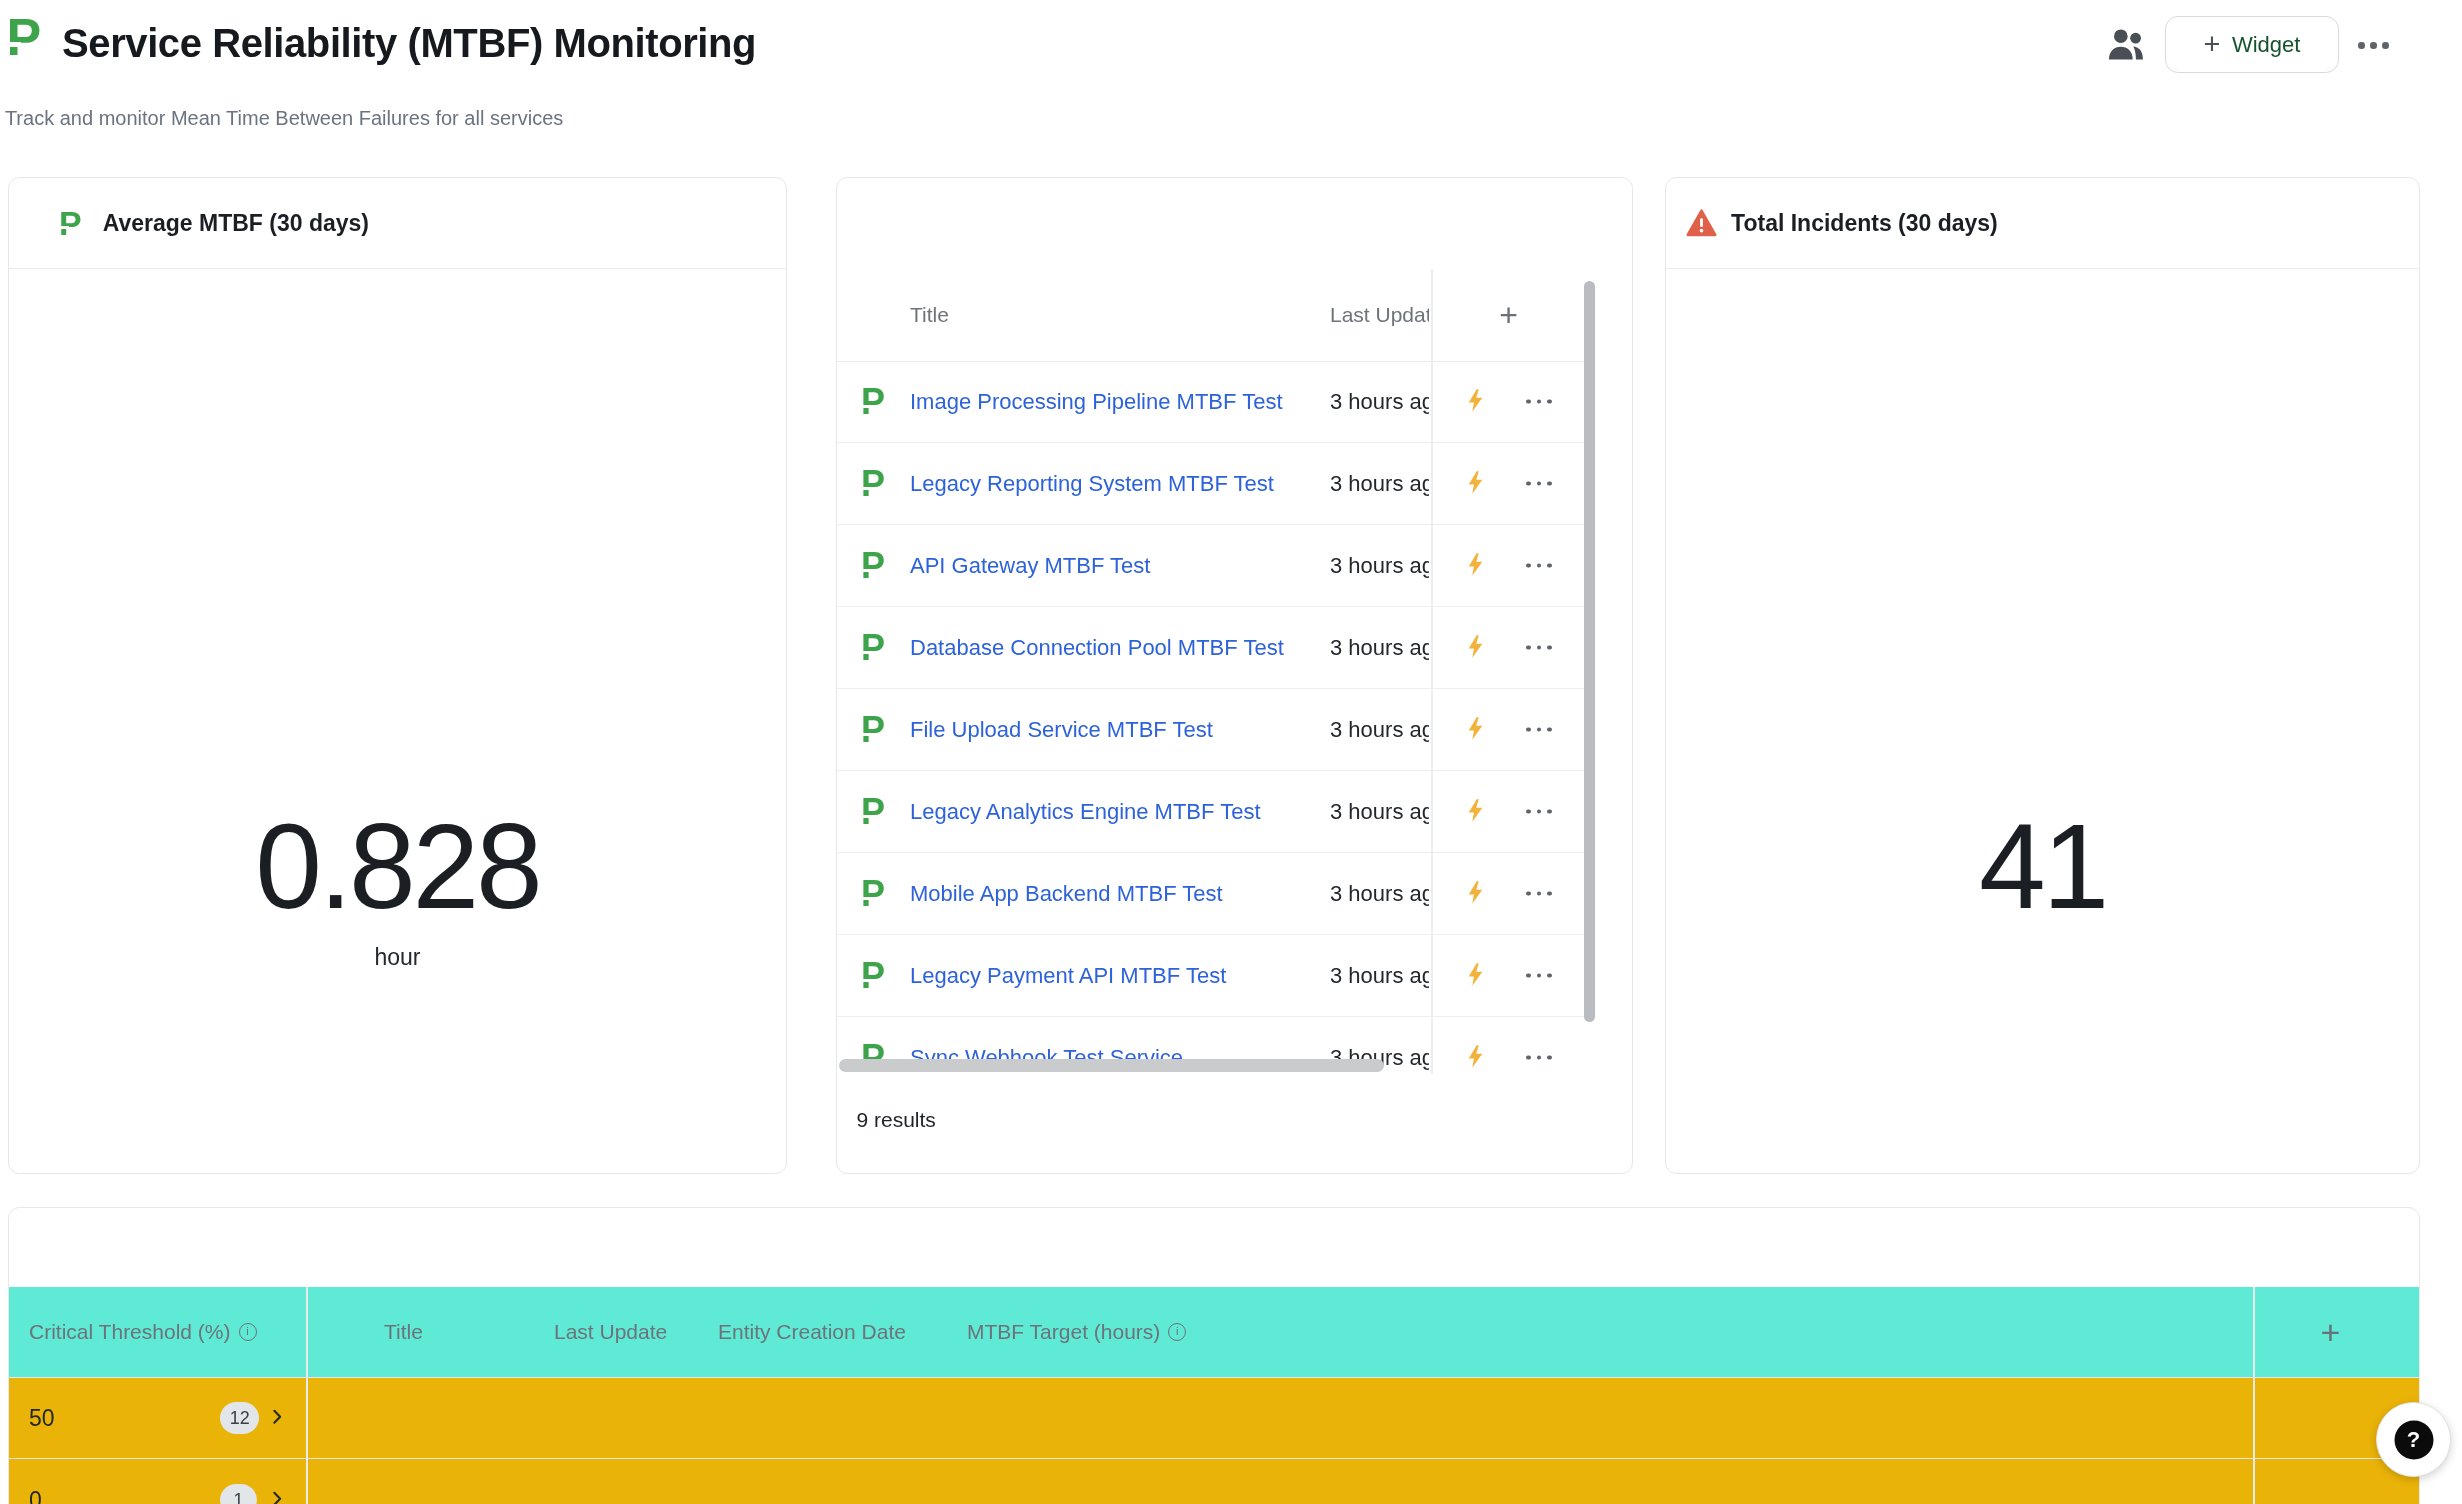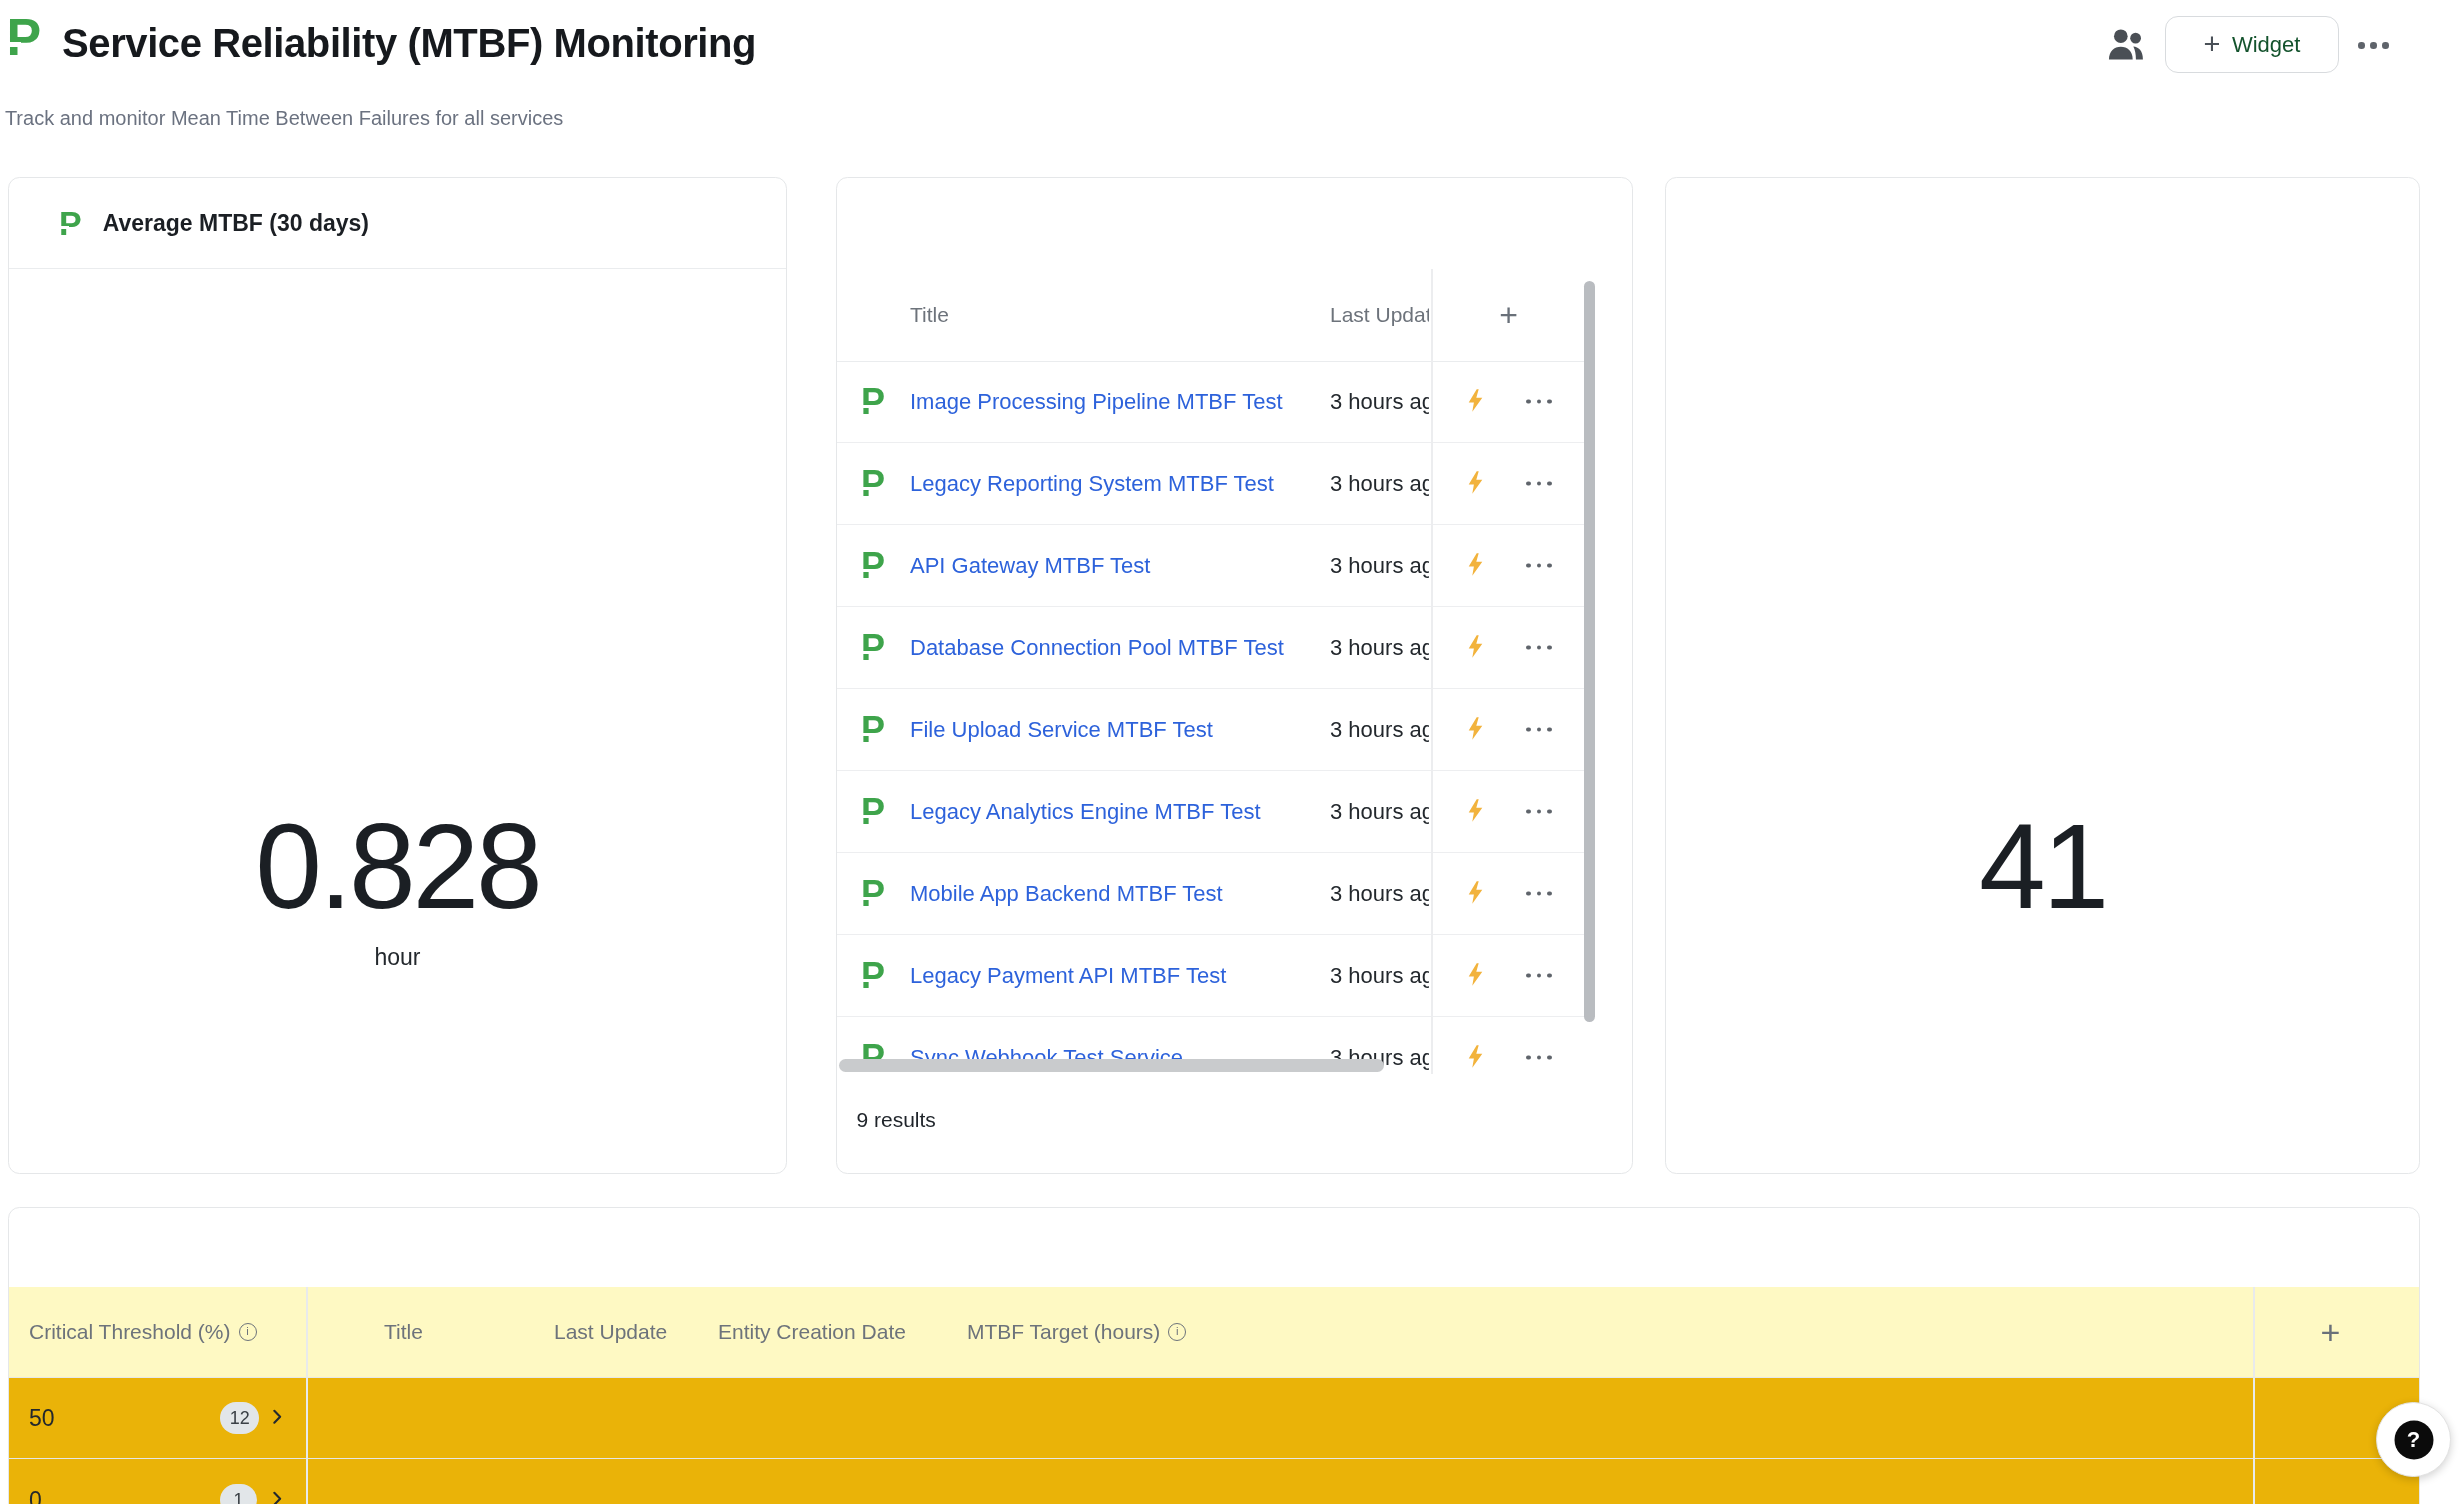--- a/index.html
+++ b/index.html
@@ -77,21 +77,21 @@
     background:#c9cbcd; border-radius:6.5px; cursor:pointer; }
   .c2-footer { position:absolute; left:19.5px; top:930px; font-size:21px; color:#1f242a; }
 
   
   .compliance { position:absolute; left:8px; top:1207px; width:2412px; height:487px;
     background:#fff; border:1.6px solid #e5e7e9; border-radius:11.4px; overflow:hidden; }
   .bc-header { position:absolute; left:0; top:0; right:0; height:79px; background:#f4f5f6;
     border-bottom:1.6px solid #e6e8ea; display:flex; align-items:center; }
   .bc-dots { position:absolute; right:39px; top:36px; }
   .bc-dots i { width:5.7px; height:5.7px; }
-  .bc-thead { position:absolute; left:0; top:79px; width:100%; height:91px; background:#fef9c3;
+  .bc-thead { position:absolute; left:0; top:79px; width:100%; height:91px; background:#5eead4;
     border-bottom:1.6px solid #e6e8ea; font-size:21px; color:#6d737b; }
   .bc-col { position:absolute; top:50%; transform:translateY(-50%); display:inline-flex;
     align-items:center; gap:8px; white-space:nowrap; }
   .bc-plus { position:absolute; left:2289px; width:65px; top:50%; transform:translateY(-50%);
     text-align:center; font-size:34px; font-weight:300; color:#697079; cursor:pointer; }
   .bc-row { position:absolute; left:0; width:100%; height:81px; background:#eab308;
     border-bottom:1.6px solid #e4e6e8; }
   .bc-val { position:absolute; left:20px; top:50%; transform:translateY(-50%);
     font-size:23px; color:#23282d; }
   .pill { position:absolute; left:211px; top:50%; transform:translateY(-50%); min-width:37px;
@@ -279,20 +279,28 @@
     </div>
   </div>
 
   <div class="c2-colsep"></div>
   <div class="c2-vscroll"></div>
   <div class="c2-hscroll"></div>
   <div class="c2-footer">9 results</div>
 </div>
 
 <div class="card card3">
+  <div class="card-header">
+    <svg class="warn-svg" style="margin-left:19.5px;" viewBox="0 0 24 22">
+      <path d="M12 1.2 L22.8 20.4 H1.2 Z" fill="var(--warning,#E0614A)" stroke="var(--warning,#E0614A)" stroke-width="2" stroke-linejoin="round"></path>
+      <rect x="10.9" y="7.2" width="2.2" height="7" rx="1.1" fill="#fff"></rect>
+      <circle cx="12" cy="17" r="1.4" fill="#fff"></circle>
+    </svg>
+    <span class="card-title" style="margin-left:14.6px;">Total Incidents (30 days)</span>
+  </div>
   <div class="big-number">41</div>
 </div>
 
 <div class="compliance">
 
   <div class="bc-thead">
     <span class="bc-col" style="left:20px;">
       <span>Critical Threshold (%)</span>
       <i class="info-i">i</i>
     </span>

